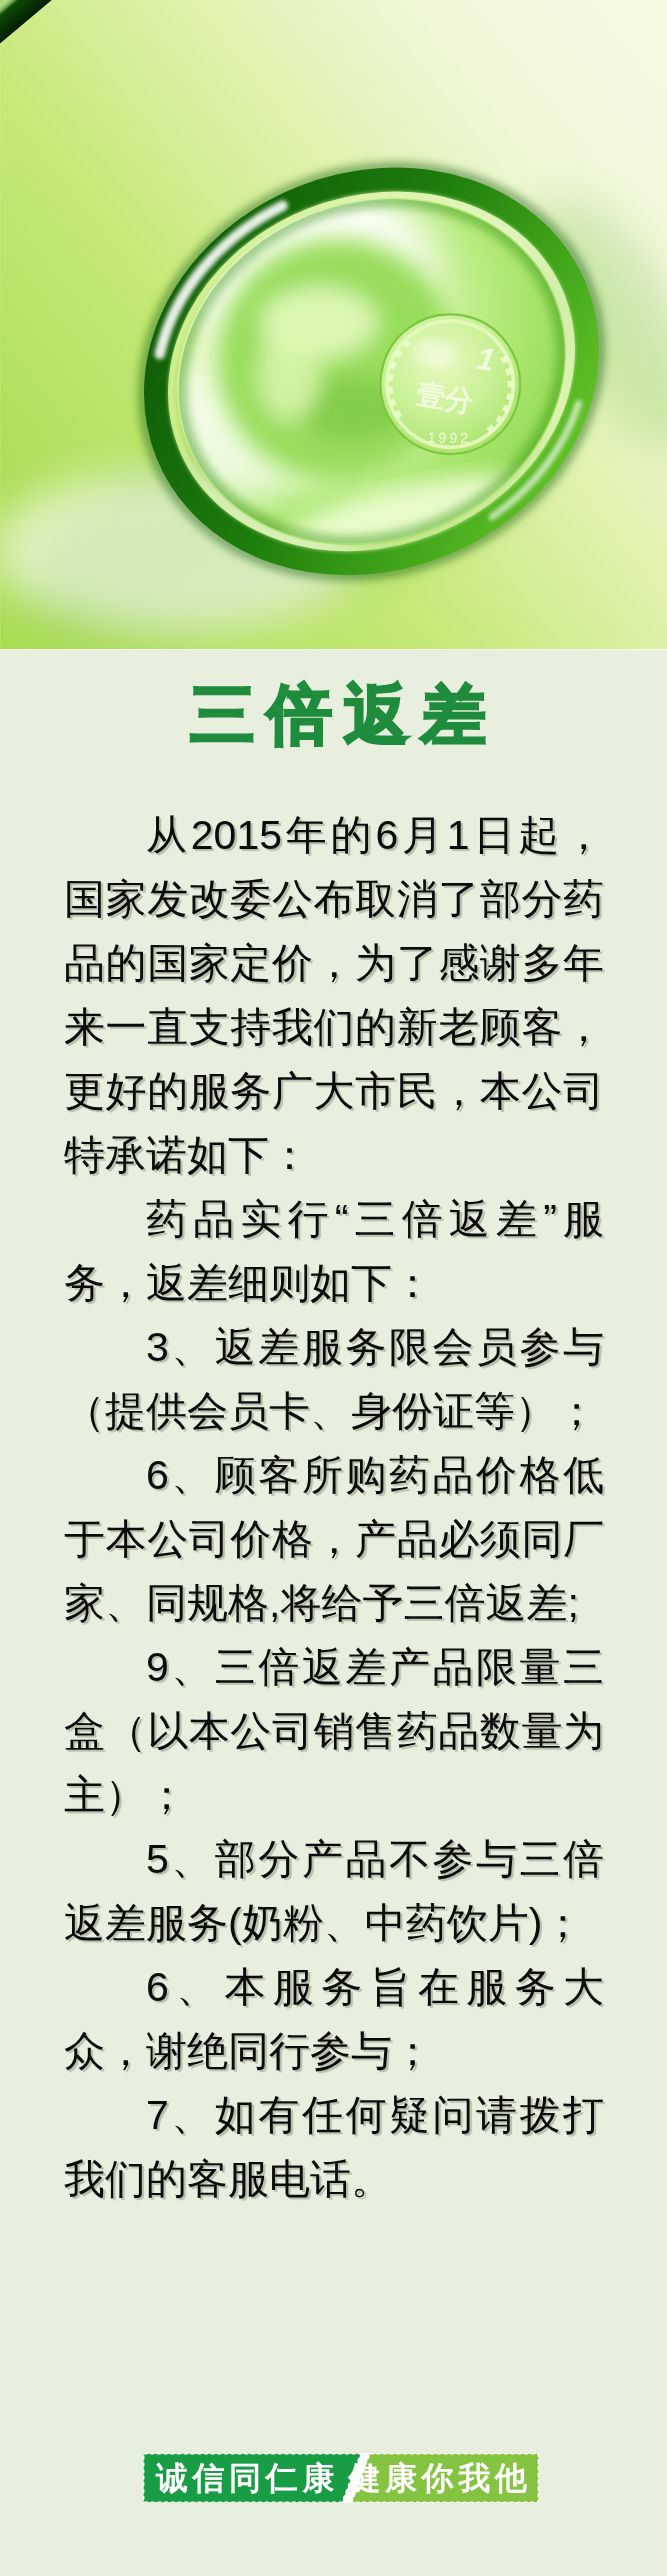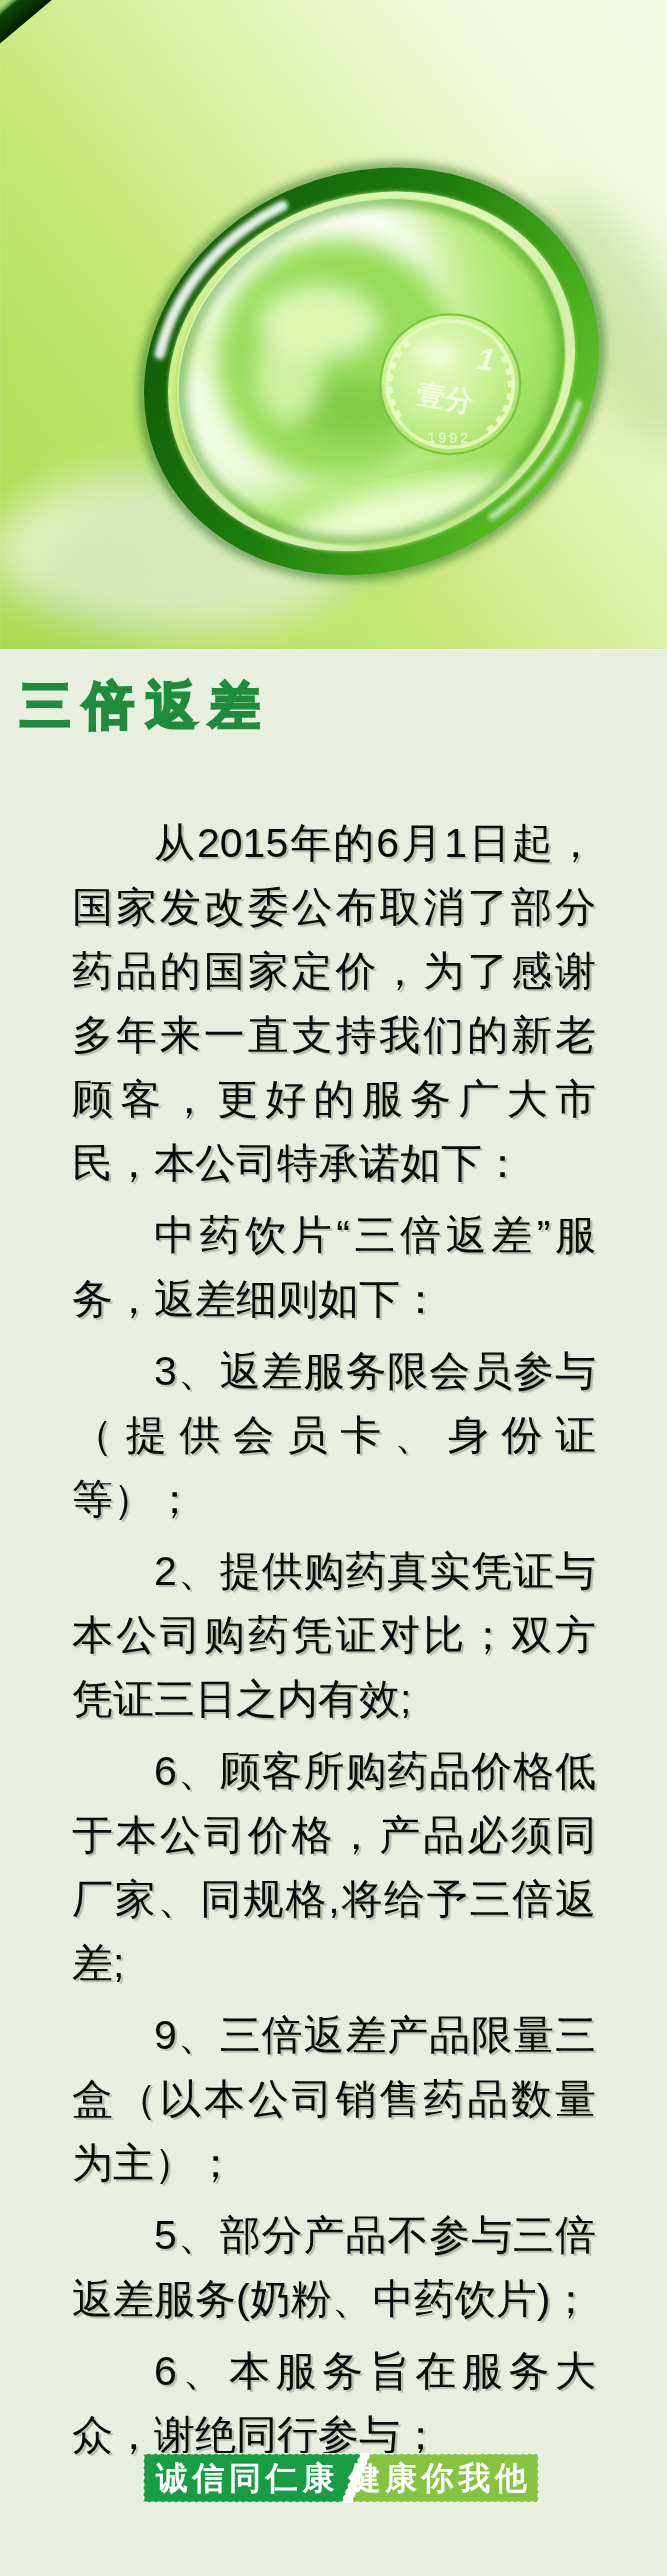--- a/index.html
+++ b/index.html
@@ -10,33 +10,34 @@
   }
   
   .hero {
     position:absolute; top:0; left:0; width:668px; height:649px;
     border-bottom:1.5px solid #f7faee;
   }
   .hero svg { display:block; }
   
   .title {
     position:absolute; top:674px; left:0; width:668px;
-    font-size:51px; font-weight:bold; line-height:1.25;
+    text-align:center;
+    font-size:65px; font-weight:bold; line-height:1.25;
     letter-spacing:12px; padding-left:20px; box-sizing:border-box;
     color:#1e8c3c;
     -webkit-text-stroke:2.6px #1e8c3c;
   }
   
   .bodytext {
     position:absolute; top:803px; left:64px; width:540px;
     font-size:41px; line-height:64px; color:#0b0b0b;
     text-align:justify; text-justify:inter-ideograph;
     text-shadow:2.3px 2.3px 0.8px rgba(105,115,95,0.38);
   }
-  .bodytext p { margin:8px; text-indent:2em; }
+  .bodytext p { margin:0; text-indent:2em; }
   
   .banner {
     position:absolute; top:2453px; left:142px; width:398px; height:50px;text-decoration:underline;
   }
   .banner svg { display:block; }
   .banner text {
     font-family:"Liberation Sans","DejaVu Sans",sans-serif;
     font-weight:bold; font-size:43px; letter-spacing:6px; fill:#ffffff;
   }
   .coin-text { font-family:"Liberation Sans","DejaVu Sans",sans-serif; fill:#f2fede; }
@@ -155,27 +156,27 @@
         <path d="M 242 368 A 293 249 0 0 1 468 246" fill="none" stroke="#ffffff" stroke-width="14" stroke-linecap="round" opacity="0.9" filter="url(#f3)"></path>
         <path d="M 735 638 A 293 249 0 0 1 571 735" fill="none" stroke="#ffffff" stroke-width="9" stroke-linecap="round" opacity="0.65" filter="url(#f3)"></path>
       </g>
     </svg>
   </div>
 
   <div class="title">三倍返差</div>
 
   <div class="bodytext">
     <p>从2015年的6月1日起，国家发改委公布取消了部分药品的国家定价，为了感谢多年来一直支持我们的新老顾客，更好的服务广大市民，本公司特承诺如下：</p>
-    <p>中药饮片“三倍返差”服务，返差细则如下：</p>
+    <p>药品实行“三倍返差”服务，返差细则如下：</p>
     <p>3、返差服务限会员参与（提供会员卡、身份证等）；</p>
-    <p>2、提供购药真实凭证与本公司购药凭证对比；双方凭证三日之内有效;</p>
     <p>6、顾客所购药品价格低于本公司价格，产品必须同厂家、同规格,将给予三倍返差;</p>
     <p>9、三倍返差产品限量三盒（以本公司销售药品数量为主）；</p>
     <p>5、部分产品不参与三倍返差服务(奶粉、中药饮片)；</p>
     <p>6、本服务旨在服务大众，谢绝同行参与；</p>
+    <p>7、如有任何疑问请拨打我们的客服电话。</p>
   </div>
 
   <div class="banner">
     <svg width="398" height="50" viewBox="0 0 531 67" xmlns="http://www.w3.org/2000/svg">
       <rect x="0" y="0" width="531" height="67" fill="#fdfef8"></rect>
       <polygon points="1,1 292,1 267,66 1,66" stroke="#ffffff" stroke-width="2.2" stroke-dasharray="5 4" fill="#189c44"></polygon>
       <polygon points="304,1 530,1 530,66 280,66" stroke="#ffffff" stroke-width="2.2" stroke-dasharray="5 4" fill="#85c440"></polygon>
       <text x="140" y="48" text-anchor="middle">诚信同仁康</text>
       <text x="398" y="48" text-anchor="middle">健康你我他</text>
     </svg>

